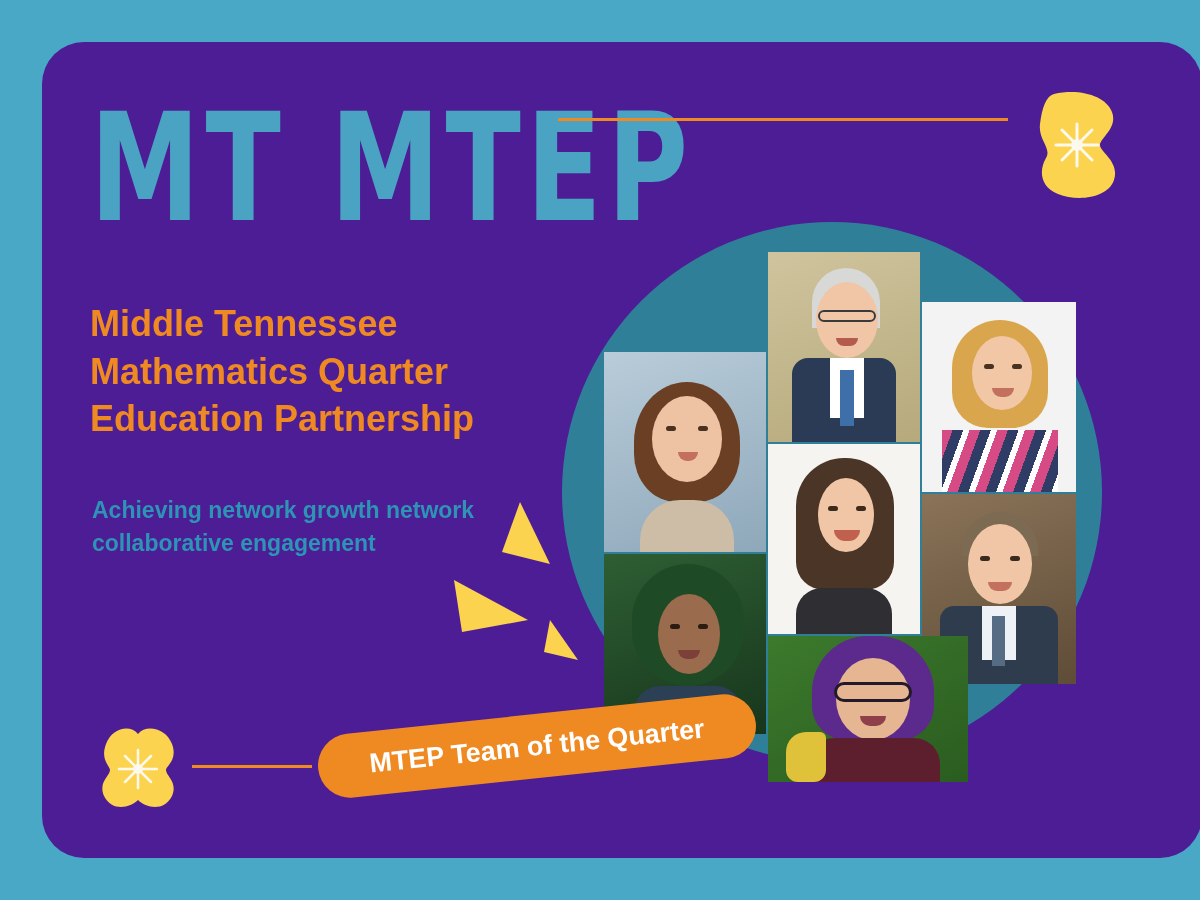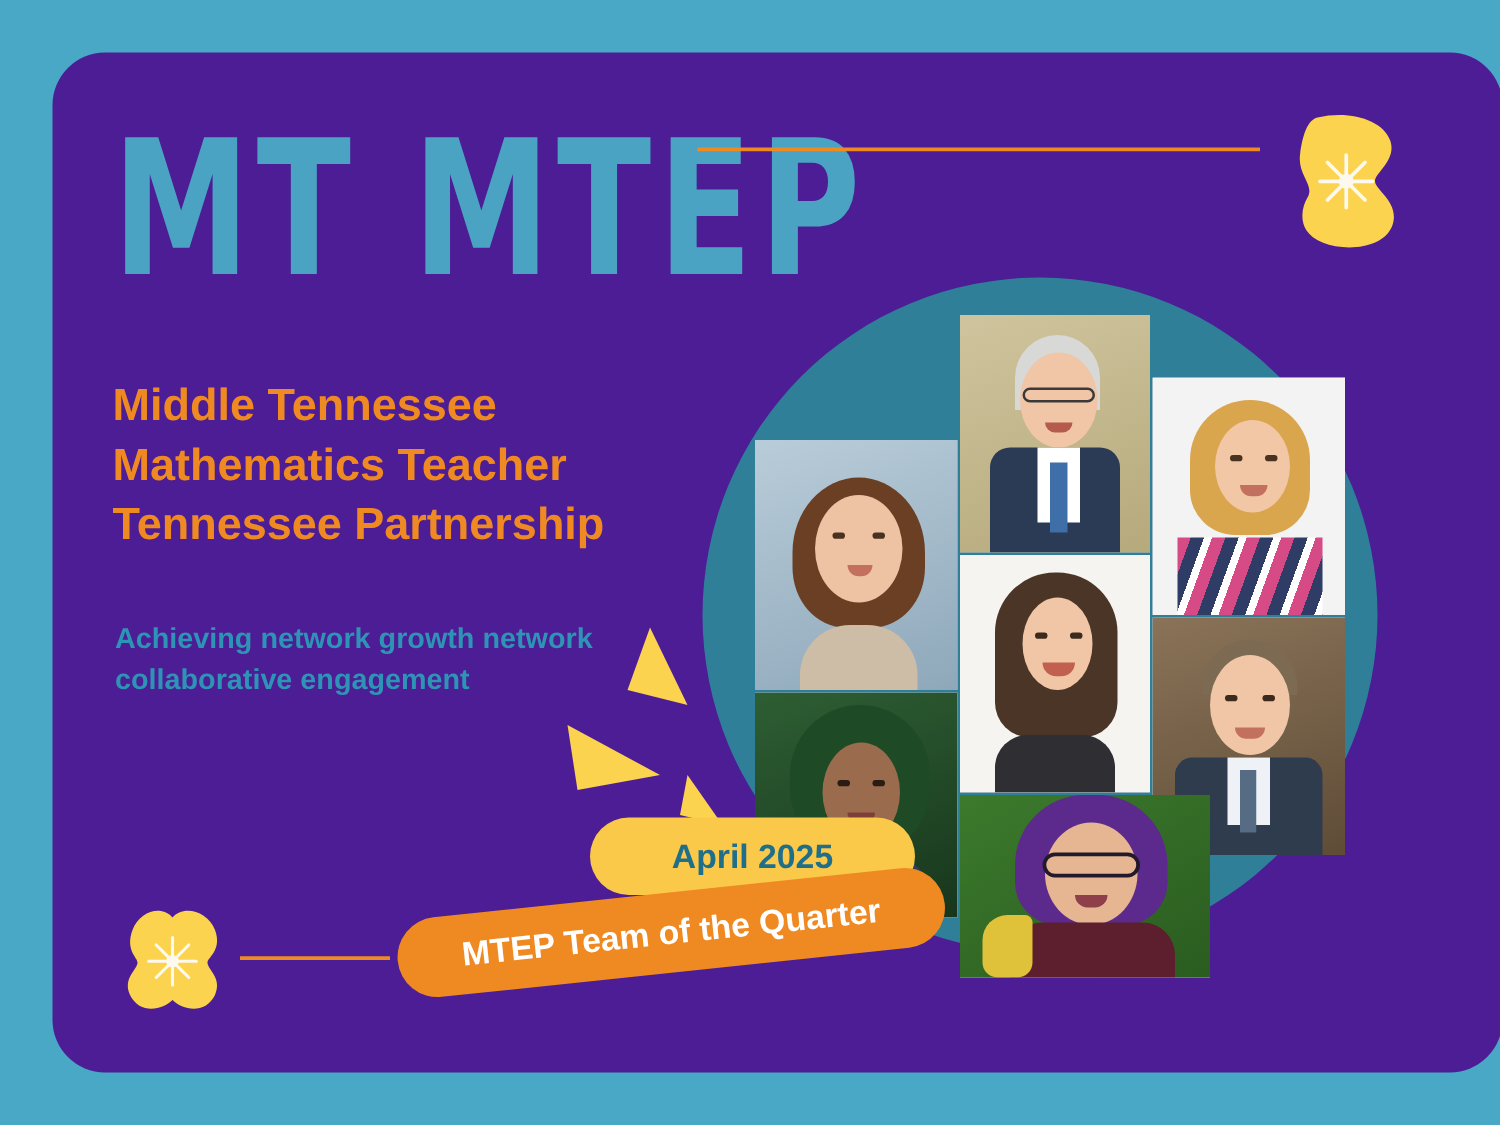--- a/index.html
+++ b/index.html
@@ -183,21 +183,21 @@
         <g stroke="#fdf9ee" stroke-width="3" stroke-linecap="round">
           <line x1="43" y1="34" x2="43" y2="76"></line>
           <line x1="22" y1="55" x2="64" y2="55"></line>
           <line x1="28" y1="40" x2="58" y2="70"></line>
           <line x1="58" y1="40" x2="28" y2="70"></line>
         </g>
         <circle cx="43" cy="55" r="6" fill="#fdf9ee"></circle>
       </svg>
     </div>
 
-    <div class="headline">Middle Tennessee Mathematics Teacher Tennessee Partnership</div>
+    <div class="headline">Middle Tennessee Mathematics Quarter Education Partnership</div>
 
     <div class="tagline">Achieving network growth network collaborative engagement</div>
 
     <div class="burst">
       <svg width="160" height="190" viewBox="0 0 160 190">
         <polygon points="88,10 118,72 70,60" fill="#fbd34f"></polygon>
         <polygon points="22,88 96,128 30,140" fill="#fbd34f"></polygon>
         <polygon points="118,128 146,168 112,160" fill="#fbd34f"></polygon>
       </svg>
     </div>
@@ -293,17 +293,16 @@
           <div class="face" style="left:68px; top:22px; width:74px; height:82px; background:#e6b591;"></div>
           <div style="position:absolute; left:66px; top:46px; width:78px; height:20px; border:3px solid #221a2a; border-radius:10px; box-sizing:border-box;"></div>
           <div style="position:absolute; left:92px; top:80px; width:26px; height:10px; background:#8f3f4a; border-radius:0 0 13px 13px;"></div>
           <div style="position:absolute; left:40px; top:102px; width:132px; height:44px; background:#5d1f2d; border-radius:26px 26px 0 0;"></div>
           <div style="position:absolute; left:18px; top:96px; width:40px; height:50px; background:#e0c23a; border-radius:20px 6px 12px 12px;"></div>
         </div>
       </div>
 
     </div>
 
-    <div class="badge-date">April 2025</div>
     <div class="badge-team">MTEP Team of the Quarter</div>
 
   </div>
 </div>
 
 </body></html>

